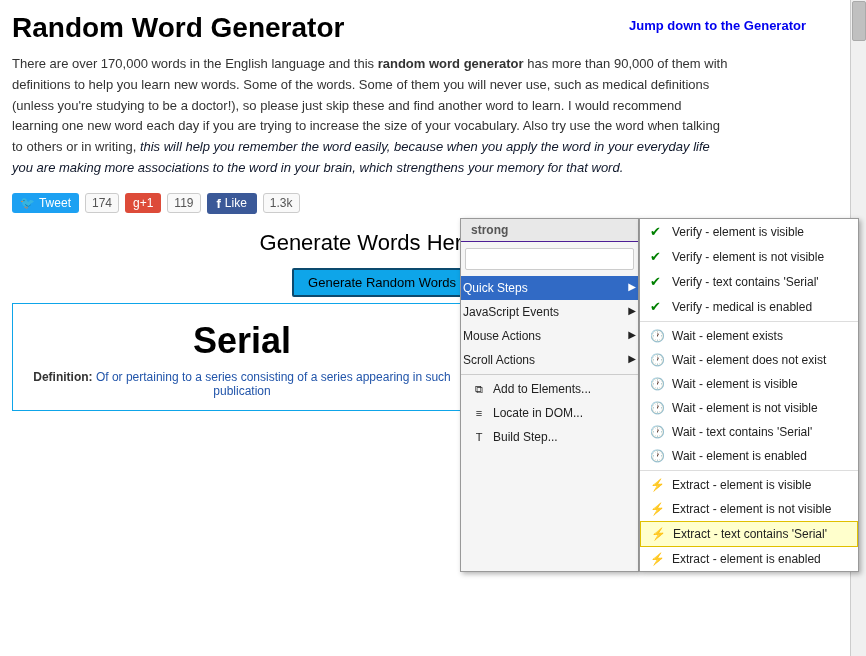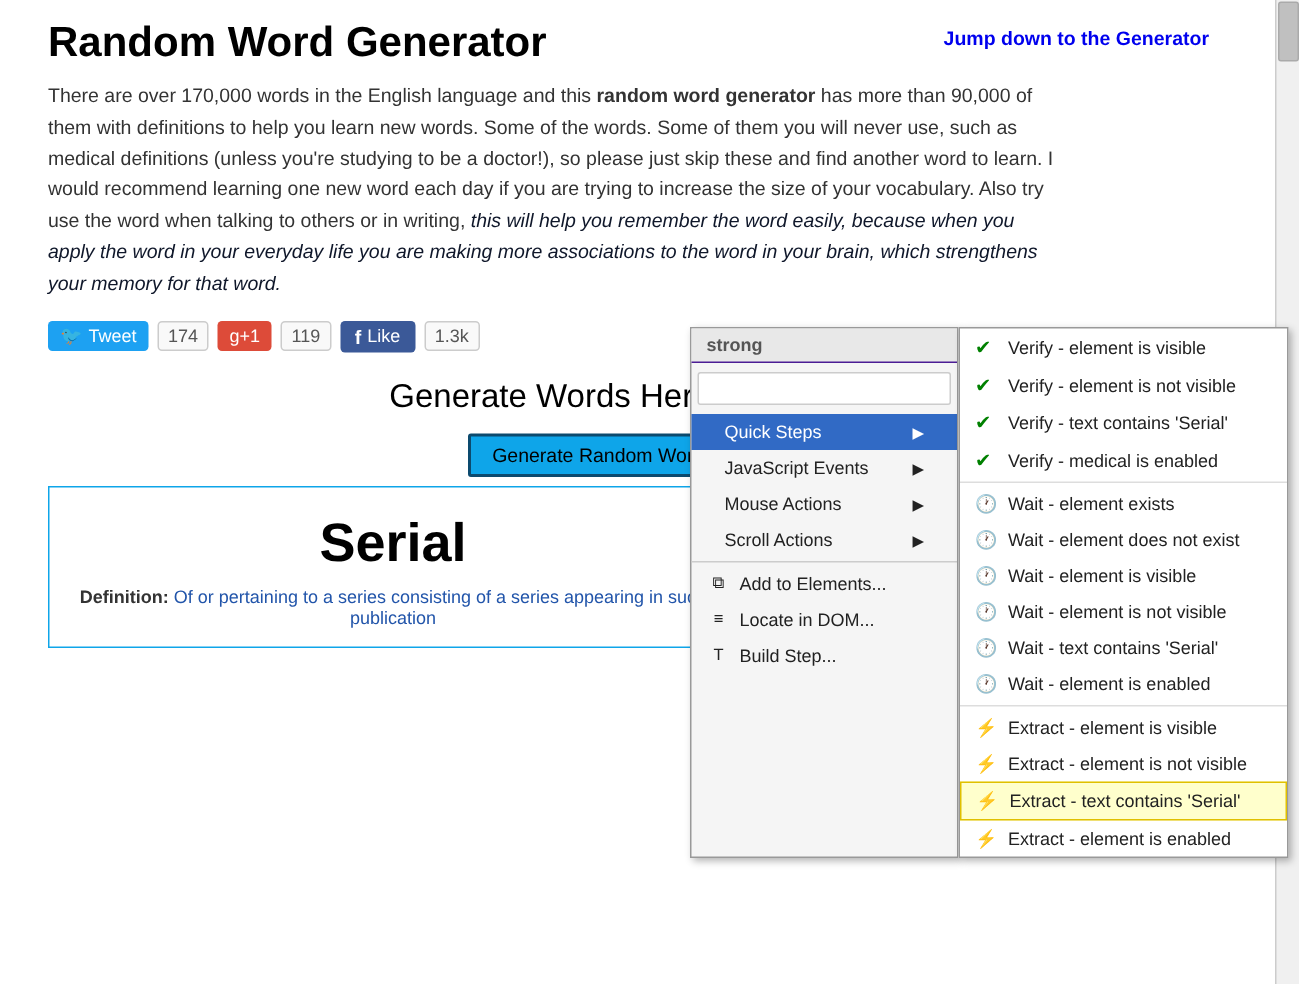--- a/index.html
+++ b/index.html
@@ -9,21 +9,21 @@
       color: #333;
       background: #fff;
       width: 866px;
       height: 656px;
       overflow: hidden;
       position: relative;
     }
 
     
     .main-content {
-      padding: 12px 32px;
+      padding: 12px 12px;
       max-width: 740px;
     }
 
     .page-title {
       font-size: 28px;
       font-weight: bold;
       color: #000;
       margin-bottom: 10px;
     }
 
@@ -227,23 +227,23 @@
       padding: 3px 6px;
       font-size: 12px;
       border: 1px solid #ccc;
       border-radius: 2px;
       margin: 4px 0;
       background: white;
     }
 
     .menu-item {
       display: flex;
-      align-items: flex-end;
+      align-items: flex-start;
       justify-content: space-between;
-      padding: 5px 22px;
+      padding: 5px 2px;
       font-size: 12px;
       cursor: pointer;
       color: #222;
       white-space: nowrap;
     }
 
     .menu-item:hover, .menu-item.active {
       background: #316ac5;
       color: white;
     }

